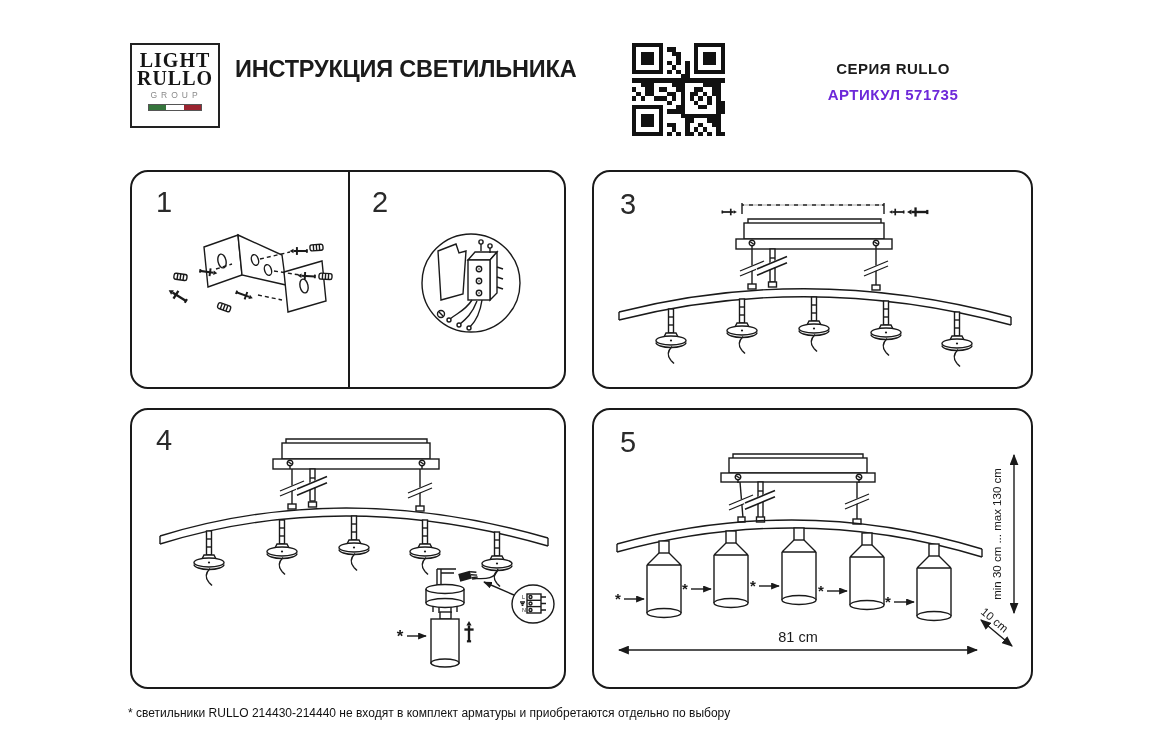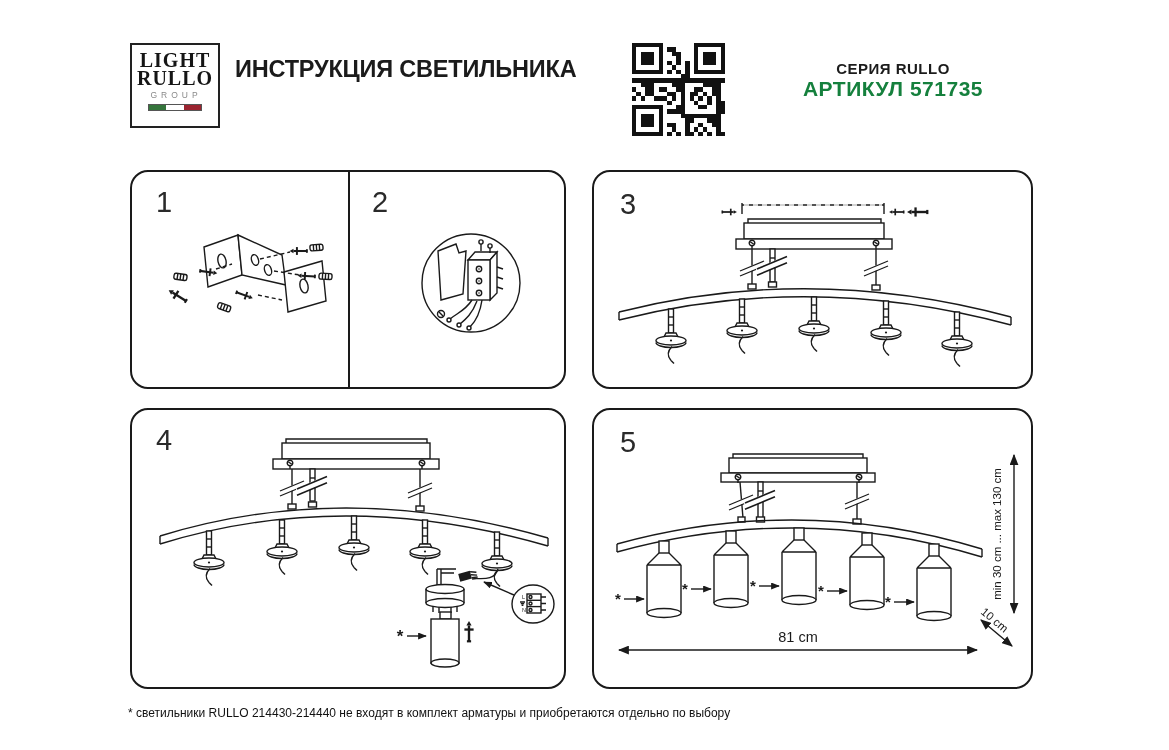--- a/index.html
+++ b/index.html
@@ -13,21 +13,21 @@
              letter-spacing:1px;color:#151515;}
   .logo-group{font-size:8.5px;letter-spacing:4px;color:#8a8a8a;margin-top:3px;padding-left:2px;}
   .flag{width:54px;height:7px;margin:4px auto 0 auto;border:1px solid #555;display:flex;box-sizing:border-box;}
   .flag span{flex:1;}
   .title{position:absolute;left:235px;top:56px;margin:0;font-size:23.5px;line-height:27px;
          font-weight:700;letter-spacing:-0.2px;color:#1b1b1b;}
   .title span{display:block;}
   .qr{position:absolute;left:632px;top:43px;width:93px;height:93px;}
   .series-block{position:absolute;left:778px;top:60px;width:230px;text-align:center;}
   .series-label{font-size:15px;font-weight:700;letter-spacing:0.5px;color:#1b1b1b;}
-  .article-label{font-size:21px;font-weight:700;letter-spacing:0.5px;color:#15803d;}
+  .article-label{font-size:15px;font-weight:700;letter-spacing:0.5px;margin-top:9px;color:#6d28d9;}
 
   
   .panel{position:absolute;border:2px solid #1a1a1a;border-radius:18px;background:#fff;box-sizing:border-box;}
   #panel12{left:130px;top:170px;width:436px;height:219px;}
   #panel3 {left:592px;top:170px;width:441px;height:219px;}
   #panel4 {left:130px;top:408px;width:436px;height:281px;}
   #panel5 {left:592px;top:408px;width:441px;height:281px;}
   .divider{position:absolute;left:216px;top:0;bottom:0;width:2px;background:#1a1a1a;}
   .num{position:absolute;font-size:29px;font-weight:400;color:#2a2a2a;}
   .panel svg.draw{position:absolute;left:0;top:0;}

